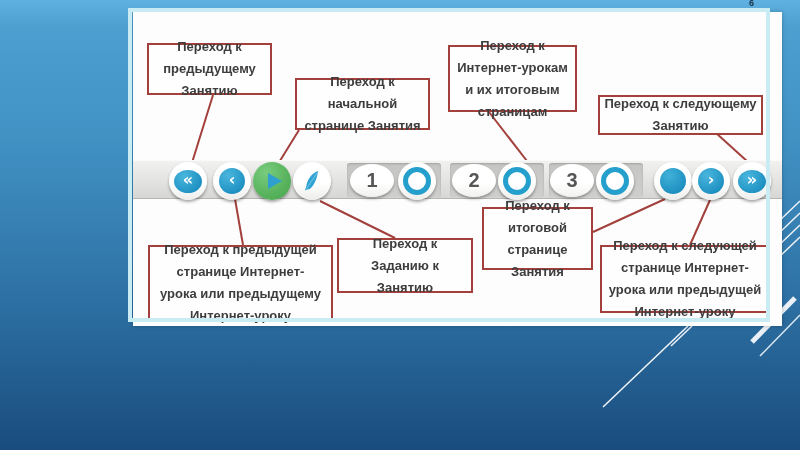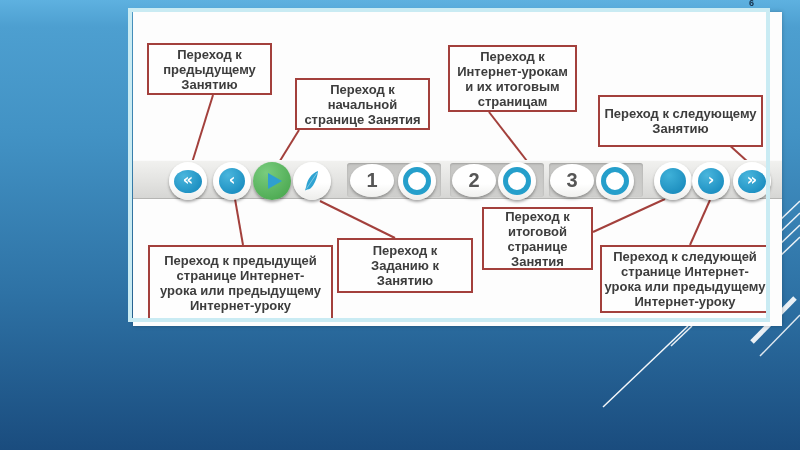--- a/index.html
+++ b/index.html
@@ -37,21 +37,21 @@
   .tri{width:0;height:0;border-left:14px solid #2f9fd0;border-top:8px solid transparent;border-bottom:8px solid transparent;margin-left:5px;}
   .num-btn{position:absolute;top:3px;width:44px;height:33px;border-radius:50%;
     background:linear-gradient(180deg,#ffffff 60%,#f0f0ee);box-shadow:0 2px 3px rgba(0,0,0,.3);
     display:flex;align-items:center;justify-content:center;font-size:20px;font-weight:600;color:#565656;}
   .ring{width:28px;height:28px;border-radius:50%;border:5px solid #259fcb;background:#fff;box-sizing:border-box;}
   .solid{width:26px;height:26px;border-radius:50%;background:radial-gradient(circle at 35% 28%,#3fb1d9 0%,#1b8cbd 80%);}
 
   .callout{
     position:absolute;z-index:5;box-sizing:border-box;padding:2px;
     background:#fefefe;border:2px solid #a3403c;color:#3d3d3d;
-    font-size:13px;line-height:15px;font-weight:700;text-align:center;white-space:pre-line;
+    font-size:13px;line-height:22px;font-weight:700;text-align:center;white-space:pre-line;
     display:flex;align-items:center;justify-content:center;
   }
 </style>
 </head>
 <body>
 
 <div class="slide">
 
   <svg class="decor">
     <line x1="603" y1="407" x2="688" y2="326" stroke="#ffffff" stroke-width="1.5" opacity="0.95"></line>
@@ -143,34 +143,34 @@
   <div class="callout" style="left:147px;top:43px;width:125px;height:52px;">Переход к
 предыдущему
 Занятию</div>
   <div class="callout" style="left:295px;top:78px;width:135px;height:52px;">Переход к
 начальной
 странице Занятия</div>
   <div class="callout" style="left:448px;top:45px;width:129px;height:67px;">Переход к
 Интернет-урокам
 и их итоговым
 страницам</div>
-  <div class="callout" style="left:598px;top:95px;width:165px;height:52px;">Переход к следующему
+  <div class="callout" style="left:598px;top:95px;width:165px;height:40px;">Переход к следующему
 Занятию</div>
   <div class="callout" style="left:148px;top:245px;width:185px;height:76px;">Переход к предыдущей
 странице Интернет-
 урока или предыдущему
 Интернет-уроку</div>
   <div class="callout" style="left:337px;top:238px;width:136px;height:55px;">Переход к
 Заданию к
 Занятию</div>
   <div class="callout" style="left:482px;top:207px;width:111px;height:63px;">Переход к
 итоговой
 странице
 Занятия</div>
   <div class="callout" style="left:600px;top:245px;width:170px;height:68px;">Переход к следующей
 странице Интернет-
-урока или предыдущему
+урока или предыдущей
 Интернет-уроку</div>
 
   <div class="frame"></div>
 
   <div class="slide-num">6</div>
 </div>
 
 </body></html>

